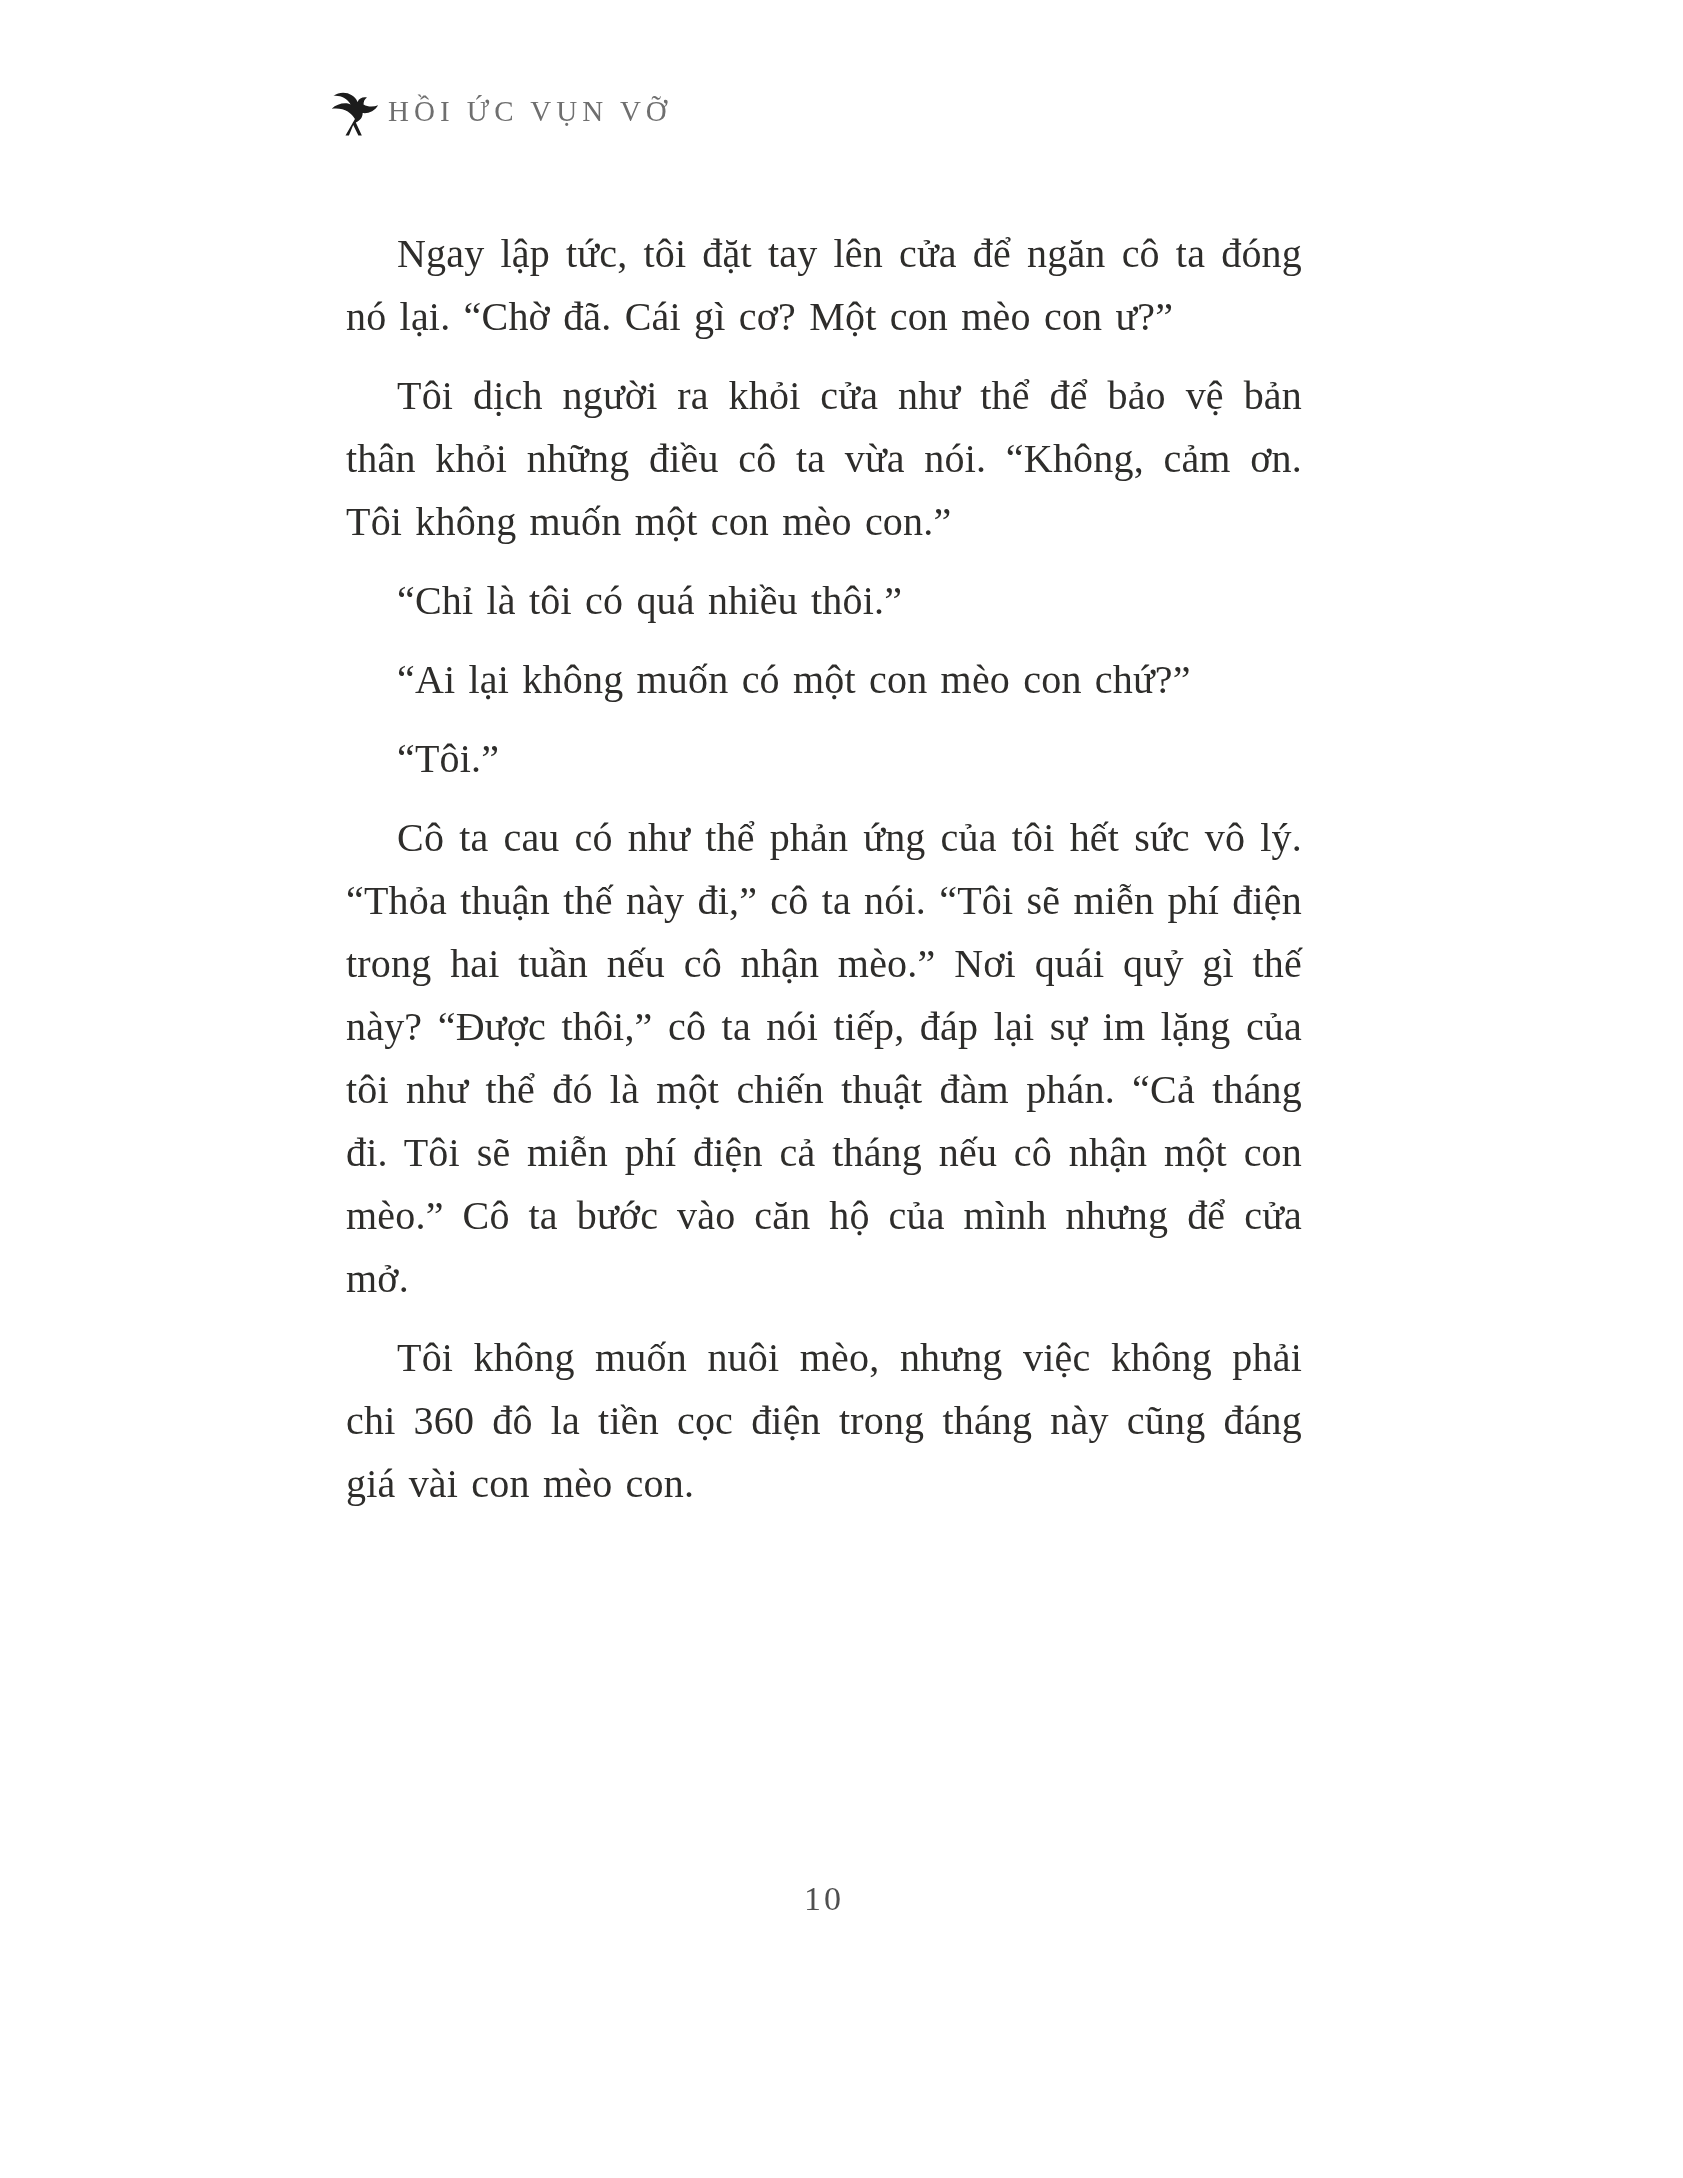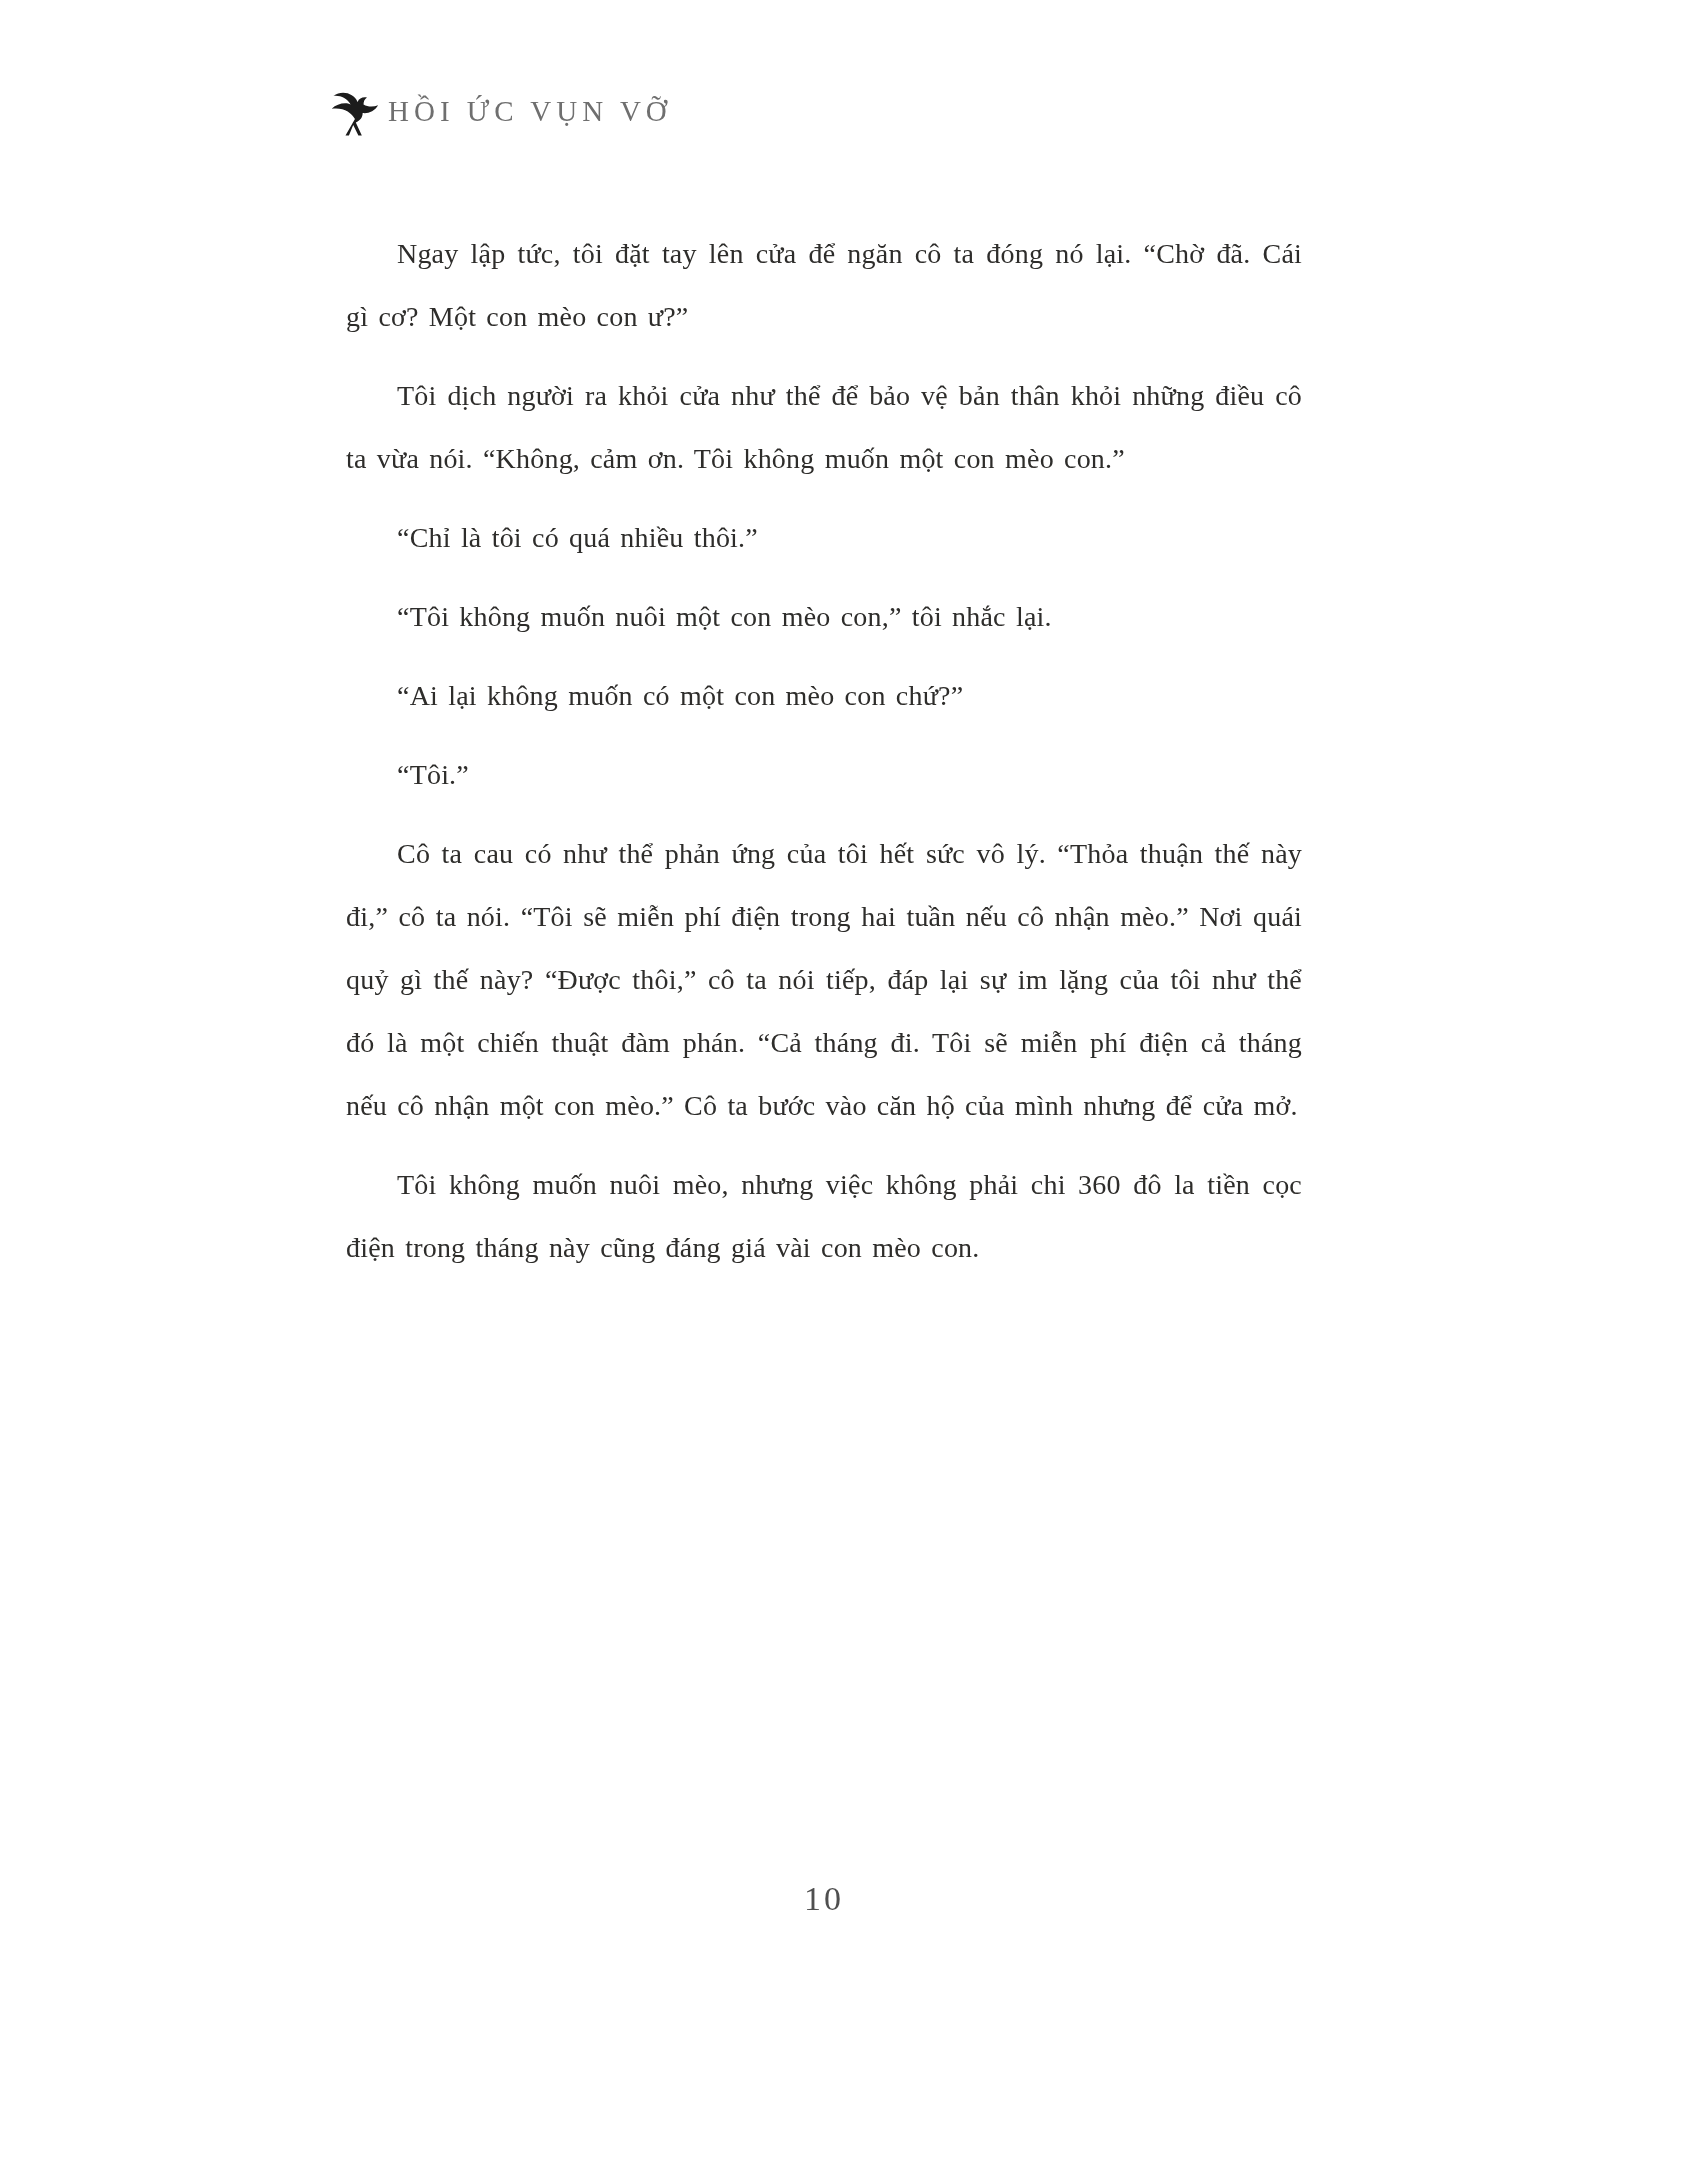--- a/index.html
+++ b/index.html
@@ -42,21 +42,21 @@
     white-space: nowrap;
   }
   .content {
     position: absolute;
     left: 346px;
     top: 222px;
     width: 956px;
   }
   .para {
     margin: 0 0 16px 0;
-    font-size: 28px;
+    font-size: 40px;
     line-height: 63px;
     color: #2e2d2b;
     text-align: justify;
     text-indent: 51px;
     word-spacing: 3px;
     letter-spacing: 0.2px;
   }
   .page-number {
     position: absolute;
     top: 1880px;
@@ -90,21 +90,20 @@
                  L44 54 L40 54 L34 42 L29 54 L25 54 Z" fill="#1c1c1c"></path>
       </svg>
     </span>
     <span class="header-title">HỒI ỨC VỤN VỠ</span>
   </header>
 
   <main class="content">
     <p class="para">Ngay lập tức, tôi đặt tay lên cửa để ngăn cô ta đóng nó lại. “Chờ đã. Cái gì cơ? Một con mèo con ư?”</p>
     <p class="para">Tôi dịch người ra khỏi cửa như thể để bảo vệ bản thân khỏi những điều cô ta vừa nói. “Không, cảm ơn. Tôi không muốn một con mèo con.”</p>
     <p class="para">“Chỉ là tôi có quá nhiều thôi.”</p>
-    <p class="para">“Tôi không muốn nuôi một con mèo con,” tôi nhắc lại.</p>
     <p class="para">“Ai lại không muốn có một con mèo con chứ?”</p>
     <p class="para">“Tôi.”</p>
     <p class="para">Cô ta cau có như thể phản ứng của tôi hết sức vô lý. “Thỏa thuận thế này đi,” cô ta nói. “Tôi sẽ miễn phí điện trong hai tuần nếu cô nhận mèo.” Nơi quái quỷ gì thế này? “Được thôi,” cô ta nói tiếp, đáp lại sự im lặng của tôi như thể đó là một chiến thuật đàm phán. “Cả tháng đi. Tôi sẽ miễn phí điện cả tháng nếu cô nhận một con mèo.” Cô ta bước vào căn hộ của mình nhưng để cửa mở.</p>
     <p class="para">Tôi không muốn nuôi mèo, nhưng việc không phải chi 360 đô la tiền cọc điện trong tháng này cũng đáng giá vài con mèo con.</p>
   </main>
 
   <div class="page-number">10</div>
 
 </div>
 

